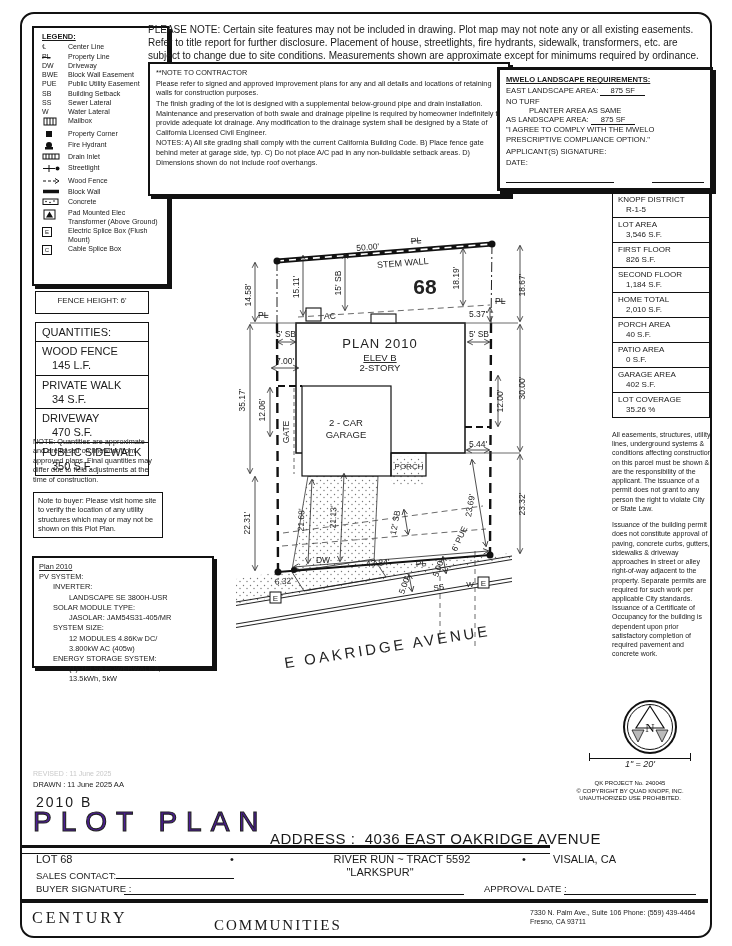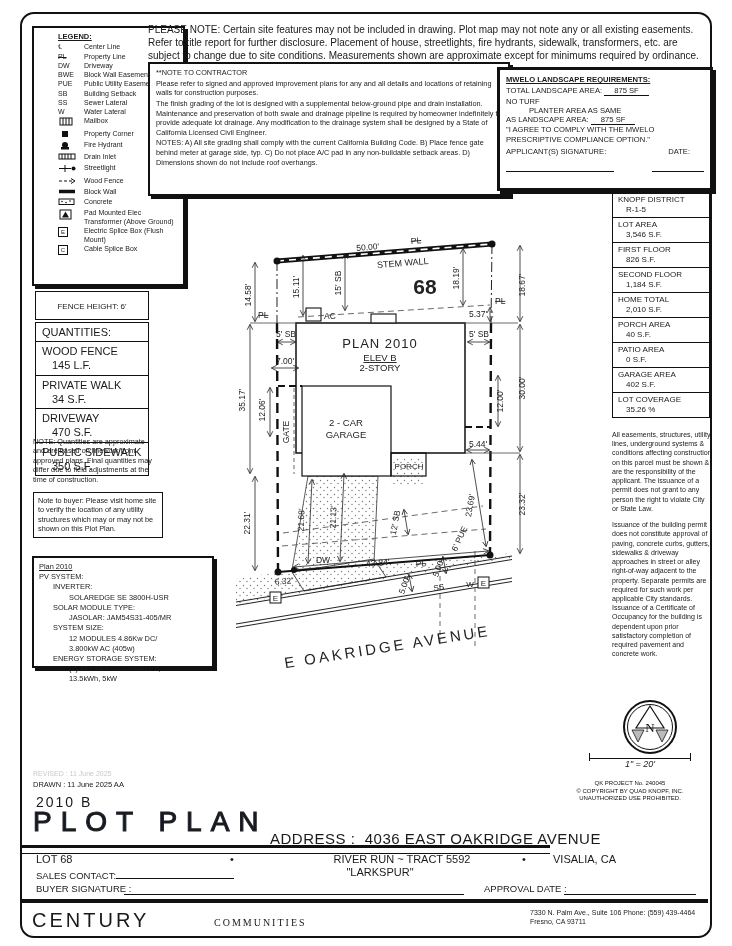--- a/index.html
+++ b/index.html
@@ -1,45 +1,45 @@
 <!DOCTYPE html>
 <html><head>
 <meta charset="utf-8">
 <style>
   html,body{margin:0;padding:0;background:#e8e8e8;}
   #page{position:relative;width:732px;height:946px;background:#fff;font-family:"Liberation Sans",sans-serif;color:#1a1a1a;overflow:hidden;}
   .abs{position:absolute;}
   #frame{left:20px;top:12px;width:688px;height:922px;border:2px solid #111;border-radius:14px;}
   .shbox{border:2px solid #111;background:#fff;box-shadow:3px 3px 0 #111;}
   
-  #legend{left:32px;top:26px;width:122px;height:250px;padding:4px 3px 2px 24px;font-size:7px;line-height:1.25;}
+  #legend{left:32px;top:26px;width:122px;height:250px;padding:4px 3px 2px 8px;font-size:7px;line-height:1.25;}
   #legend .ltitle{font-weight:bold;text-decoration:underline;font-size:7.5px;margin-bottom:2px;}
   .lrow{display:flex;align-items:flex-start;margin-bottom:.5px;}
   .lsym{width:26px;flex:0 0 26px;font-size:7px;}
   .llab{flex:1;}
   .plsym{text-decoration:line-through;}
   .boxletter{display:inline-block;border:1px solid #111;width:8px;height:8px;line-height:8px;text-align:center;font-size:6px;}
   
   #pleasenote{left:148px;top:23px;width:560px;font-size:10px;line-height:1.3;}
   #contractor{left:148px;top:62px;width:346px;height:122px;padding:4px 6px;font-size:7.3px;line-height:1.32;}
   #contractor p{margin:0 0 1px 0;}
   
   #mwelo{left:497px;top:67px;width:198px;height:110px;padding:4px 6px;font-size:7.6px;line-height:1.45;border-width:3px;}
   #mwelo .mtitle{font-weight:bold;text-decoration:underline;}
   .blank{display:inline-block;border-bottom:1px solid #111;}
   #mwelo .vline{border-bottom:1px solid #111;padding:0 10px;}
-  #mwelo .sigrow{display:flex;justify-content:space-between;margin-top:2px;}
+  #mwelo .sigrow{display:flex;justify-content:space-between;margin-top:2px;flex-direction:column;}
   #mwelo .blanks{display:flex;justify-content:space-between;margin-top:14px;}
   
   #zonetable{left:612px;top:192px;width:96px;border:1.5px solid #111;font-size:8px;}
   .zrow{border-bottom:1.5px solid #111;padding:2px 0 2px 5px;line-height:1.25;}
   .zrow:last-child{border-bottom:none;}
   .zval{padding-left:8px;}
   
-  #fencebox{left:35px;top:291px;width:112px;height:17px;border:1.5px solid #111;font-size:8px;padding-top:10px;text-align:center;}
+  #fencebox{left:35px;top:291px;width:112px;height:17px;border:1.5px solid #111;font-size:8px;padding-top:4px;text-align:center;}
   #quant{left:35px;top:322px;width:112px;border:1.5px solid #111;font-size:11px;}
   #quant .qtitle{border-bottom:1.5px solid #111;padding:3px 0 3px 6px;}
   .qrow{border-bottom:1.5px solid #111;padding:2px 0 2px 6px;line-height:1.3;}
   .qrow:last-child{border-bottom:none;}
   .qval{padding-left:10px;}
   #qnote{left:33px;top:437px;width:124px;font-size:7.3px;line-height:1.3;}
   #buyernote{left:33px;top:492px;width:120px;border:1px solid #111;padding:3px 4px;font-size:7.3px;line-height:1.3;}
   #pvbox{left:32px;top:556px;width:168px;height:100px;padding:4px 5px;font-size:7.4px;line-height:1.38;}
   #pvbox .pvtitle{text-decoration:underline;}
   .i1{margin-left:14px;} .i2{margin-left:30px;}
@@ -59,40 +59,40 @@
   #scalebar .bar:before{left:0;} #scalebar .bar:after{right:0;}
   #qk{left:552px;top:780px;width:156px;}
   #qk .qkrow{position:relative;height:46px;}
   #qk .qktext{position:absolute;left:-2px;top:-6px;font-size:50px;font-weight:800;letter-spacing:-4px;color:#000;font-family:"Liberation Sans",sans-serif;}
   #qk .stripe{position:absolute;height:7px;width:92px;transform:skewX(-40deg);}
   #qk .small{font-size:6px;line-height:1.25;text-align:center;color:#111;}
   
   #revised{left:33px;top:770px;font-size:7px;color:#c9c9c9;}
   #drawn{left:33px;top:780px;font-size:7.5px;}
   #planno{left:36px;top:794px;font-size:14px;letter-spacing:2px;}
-  #bigtitle{left:33px;top:806px;font-size:28px;letter-spacing:9px;color:#0f172a;-webkit-text-stroke:1.1px #222;font-weight:400;}
+  #bigtitle{left:33px;top:806px;font-size:28px;letter-spacing:9px;color:#4c1d95;-webkit-text-stroke:1.1px #222;font-weight:400;}
   #addressrow{left:270px;top:830px;font-size:15px;letter-spacing:.5px;}
   #dblrule{left:22px;top:845px;width:528px;height:5px;border-top:3px solid #111;border-bottom:1px solid #111;}
   #lotrow{left:22px;top:853px;width:608px;height:14px;font-size:11px;}
   #lotrow .lot{position:absolute;left:14px;}
   #lotrow .b1{position:absolute;left:208px;}
   #lotrow .tract{position:absolute;left:250px;width:260px;text-align:center;}
   #lotrow .b2{position:absolute;left:500px;}
   #lotrow .city{position:absolute;right:14px;}
   #modelrow{left:300px;top:866px;width:160px;text-align:center;font-size:11px;}
   #salesrow{left:36px;top:868px;font-size:9.5px;}
   #sigrow2{left:22px;top:883px;width:688px;font-size:9.5px;}
   #sigrow2 .blab{position:absolute;left:14px;}
   #sigrow2 .bline{position:absolute;left:102px;width:340px;border-bottom:1px solid #111;height:11px;}
   #sigrow2 .alab{position:absolute;left:462px;}
   #sigrow2 .aline{position:absolute;left:542px;width:132px;border-bottom:1px solid #111;height:11px;}
   
   #footer{left:22px;top:899px;width:686px;height:33px;border-top:4px solid #111;}
-  #footer .brand{position:absolute;left:10px;top:6px;font-family:Liberation Sans, sans-serif;font-size:20px;letter-spacing:3px;}
-  #footer .brand2{position:absolute;left:192px;top:14px;font-family:"Liberation Serif",serif;font-size:10px;letter-spacing:2px;}
+  #footer .brand{position:absolute;left:10px;top:6px;font-family:Liberation Serif, serif;font-size:16px;letter-spacing:3px;}
+  #footer .brand2{position:absolute;left:192px;top:14px;font-family:"Liberation Serif",serif;font-size:15px;letter-spacing:2px;}
   #footer .faddr{position:absolute;left:508px;top:5px;font-size:7px;line-height:1.35;}
 </style>
 </head>
 <body>
 
 <div id="page">
   <div class="abs" id="frame"></div>
 
   <div class="abs shbox" id="legend">
     <div class="ltitle">LEGEND:</div>
@@ -210,21 +210,21 @@
   <div class="abs" id="pleasenote">PLEASE NOTE:  Certain site features may not be included in drawing.  Plot map may not note any or all existing easements. Refer to title report for further disclosure.  Placement of house, streetlights, fire hydrants, sidewalk, transformers, etc. are subject to change due to site conditions.  Measurements shown are approximate except for minimums required by ordinance.  This plot does not reflect as-built conditions which may vary from this plan.</div>
   <div class="abs shbox" id="contractor">
     <p>**NOTE TO CONTRACTOR</p>
     <p>Please refer to signed and approved improvement plans for any and all details and locations of retaining walls for construction purposes.</p>
     <p>The finish grading of the lot is designed with a supplemental below-ground pipe and drain installation.  Maintenance and preservation of both swale and drainage pipeline is required by homeowner indefinitely to provide adequate lot drainage.  Any modification to the drainage system shall be designed by a State of California Licensed Civil Engineer.</p>
     <p>NOTES:  A) All site grading shall comply with the current California Building Code. B) Place fence gate behind meter at garage side, typ.  C) Do not place A/C pad in any non-buildable setback areas.  D) Dimensions shown do not include roof overhangs.</p>
   </div>
 
   <div class="abs shbox" id="mwelo">
     <div class="mtitle">MWELO LANDSCAPE REQUIREMENTS:</div>
-    <div><span>TOTAL LANDSCAPE AREA:</span> <span class="vline">875 SF</span></div>
+    <div><span>EAST LANDSCAPE AREA:</span> <span class="vline">875 SF</span></div>
     <div>NO TURF</div>
     <div style="line-height:1.15;padding-left:23px;">PLANTER AREA AS SAME</div>
     <div style="line-height:1.15;"><span>AS LANDSCAPE AREA:</span> <span class="vline">875 SF</span></div>
     <div style="line-height:1.2;margin-top:1px;">"I AGREE TO COMPLY WITH THE MWELO PRESCRIPTIVE COMPLIANCE OPTION."</div>
     <div class="sigrow">
         <span>APPLICANT(S) SIGNATURE:</span>
         <span style="margin-right:14px;">DATE:</span>
       </div>
     <div class="blanks">
         <span class="blank" style="width:108px;"></span>
@@ -290,21 +290,21 @@
         <div>PUBLIC SIDEWALK</div>
         <div class="qval">350 S.F.</div>
       </div>
   </div>
   <div class="abs" id="qnote">NOTE: Quantities are approximate and are based on linework from approved plans. Final quantities may differ due to field adjustments at the time of construction.</div>
   <div class="abs" id="buyernote">Note to buyer: Please visit home site to verify the location of any utility structures which may or may not be shown on this Plot Plan.</div>
   <div class="abs shbox" id="pvbox">
     <div class="pvtitle">Plan 2010</div>
     <div>PV SYSTEM:</div>
     <div class="i1">INVERTER:</div>
-    <div class="i2">SOLAREDGE SE 3800H-USR</div>
+    <div class="i2">LANDSCAPE SE 3800H-USR</div>
     <div class="i1">SOLAR MODULE TYPE:</div>
     <div class="i2">JASOLAR: JAM54S31-405/MR</div>
     <div class="i1">SYSTEM SIZE:</div>
     <div class="i2">12 MODULES 4.86Kw DC/</div>
     <div class="i2">3.800kW AC (405w)</div>
     <div class="i1">ENERGY STORAGE SYSTEM:</div>
     <div class="i2">(1) TELSA POWERWALL 2,</div>
     <div class="i2">13.5kWh, 5kW</div>
   </div>
 

